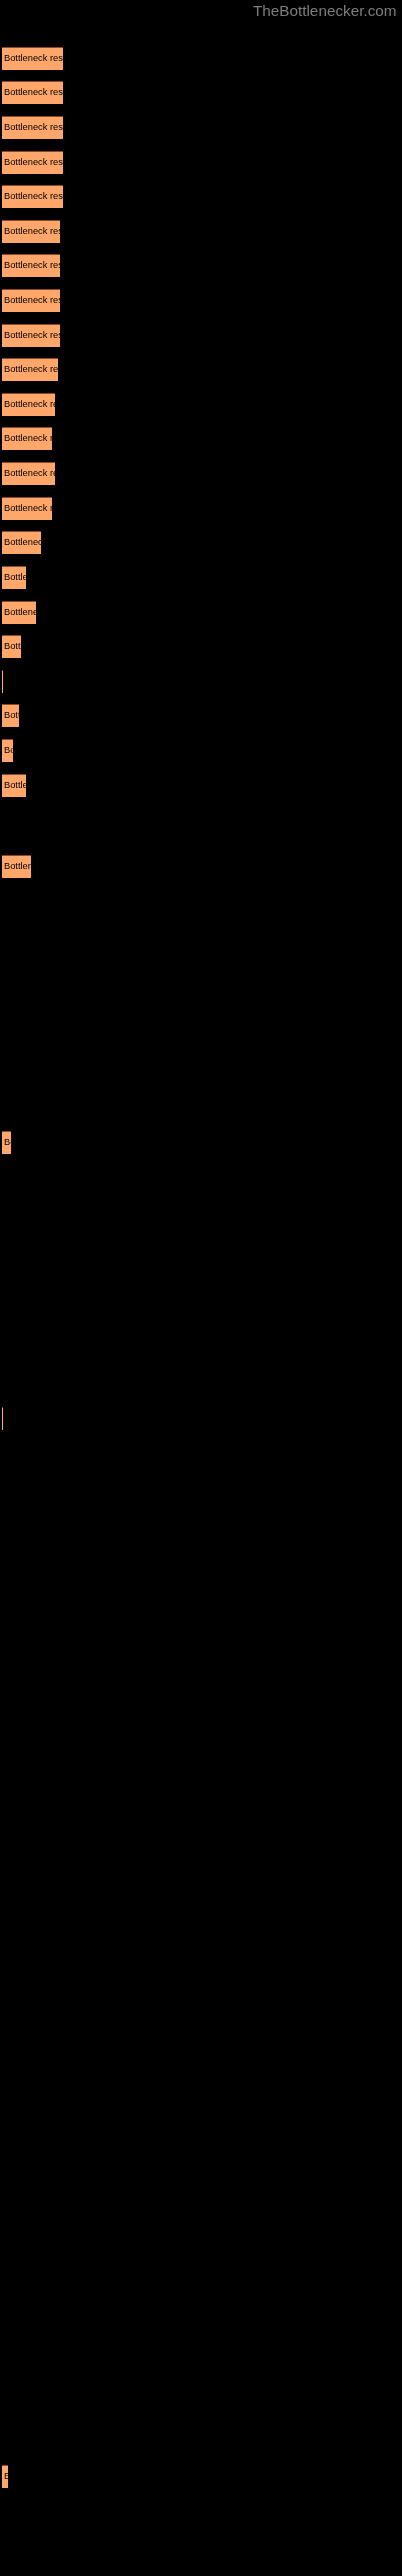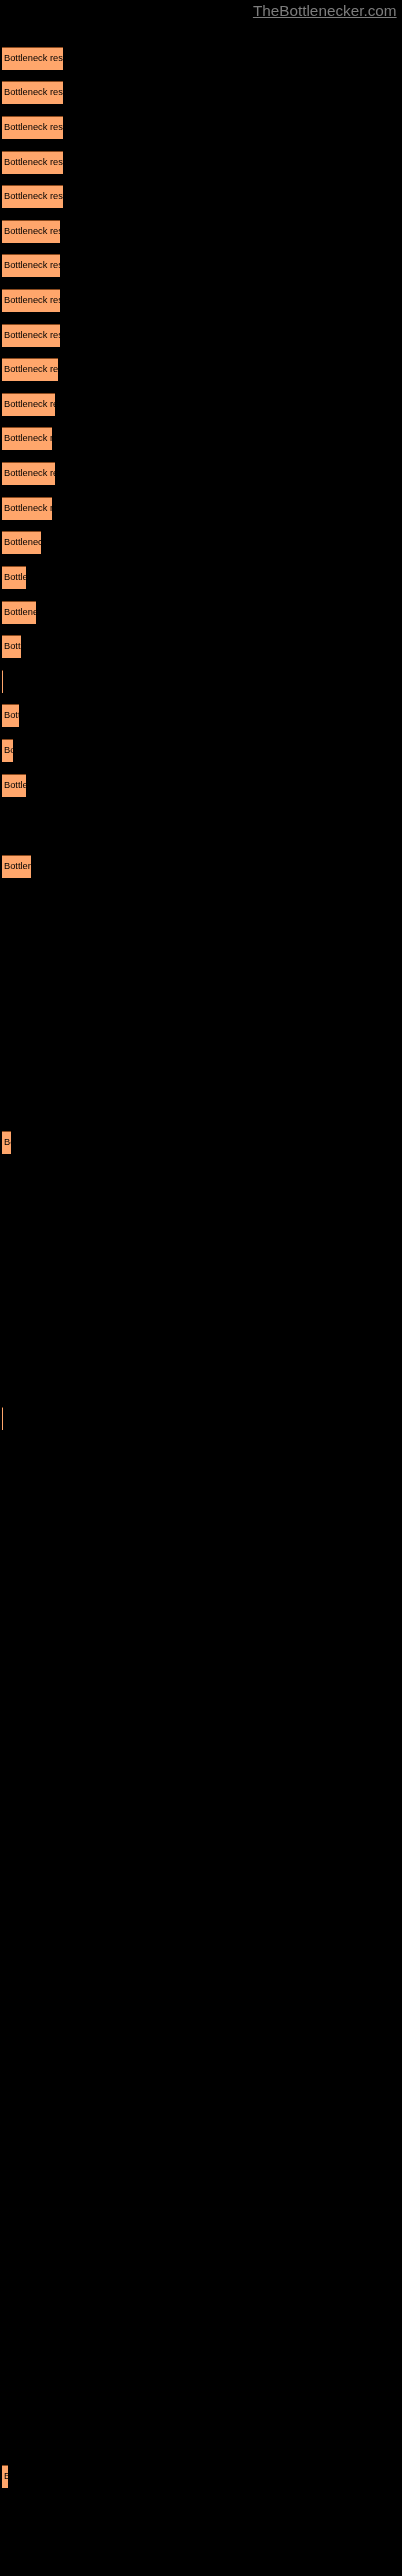--- a/index.html
+++ b/index.html
@@ -18,21 +18,20 @@
   .watermark {
     position: absolute;
     top: 1.6px;
     right: 6.4px;
     color: #7d7d7d;
     font-size: 15.3px;
     font-family: "Liberation Sans", sans-serif;
     letter-spacing: 0px;
     white-space: nowrap;
     user-select: none;
-    text-decoration: underline;
   }
 
   .chart {
     position: absolute;
     left: 0;
     top: 0;
     width: 403px;
     height: 2576px;
   }
 

